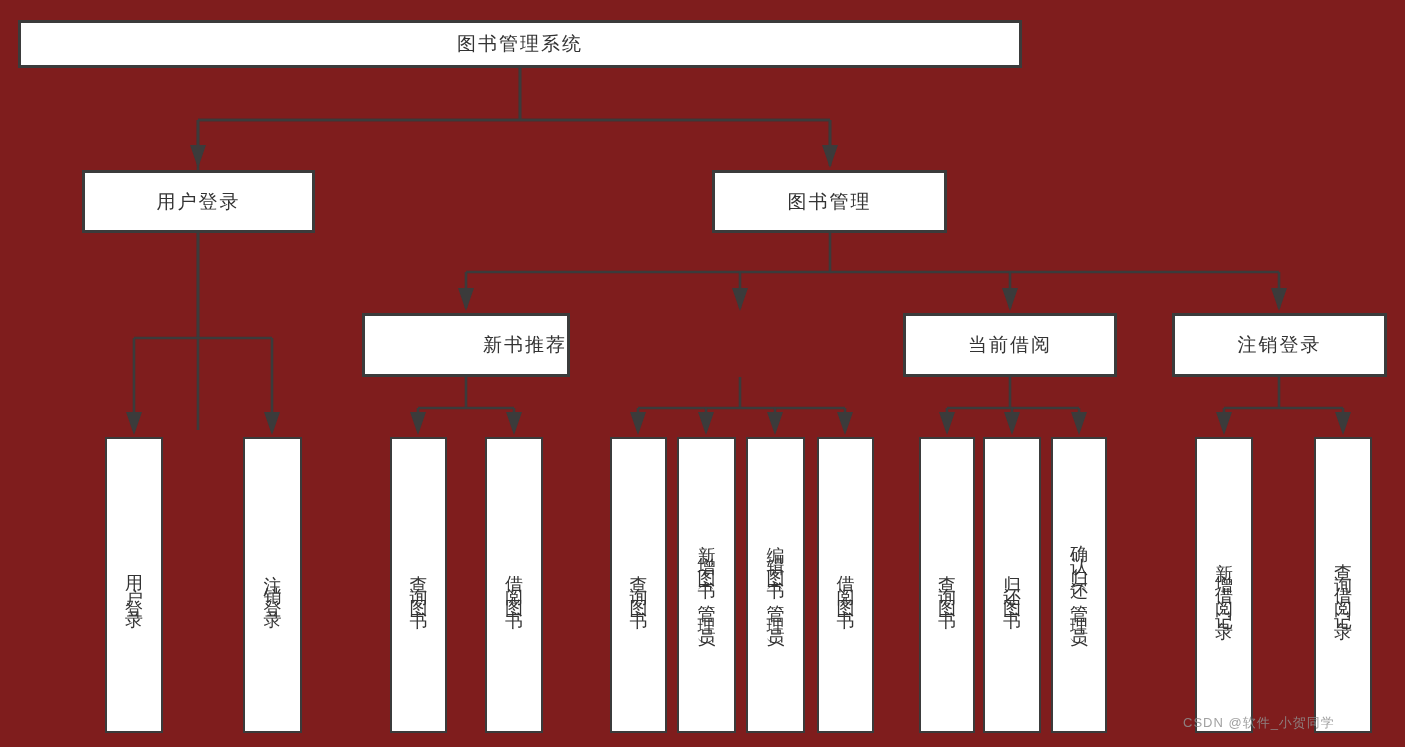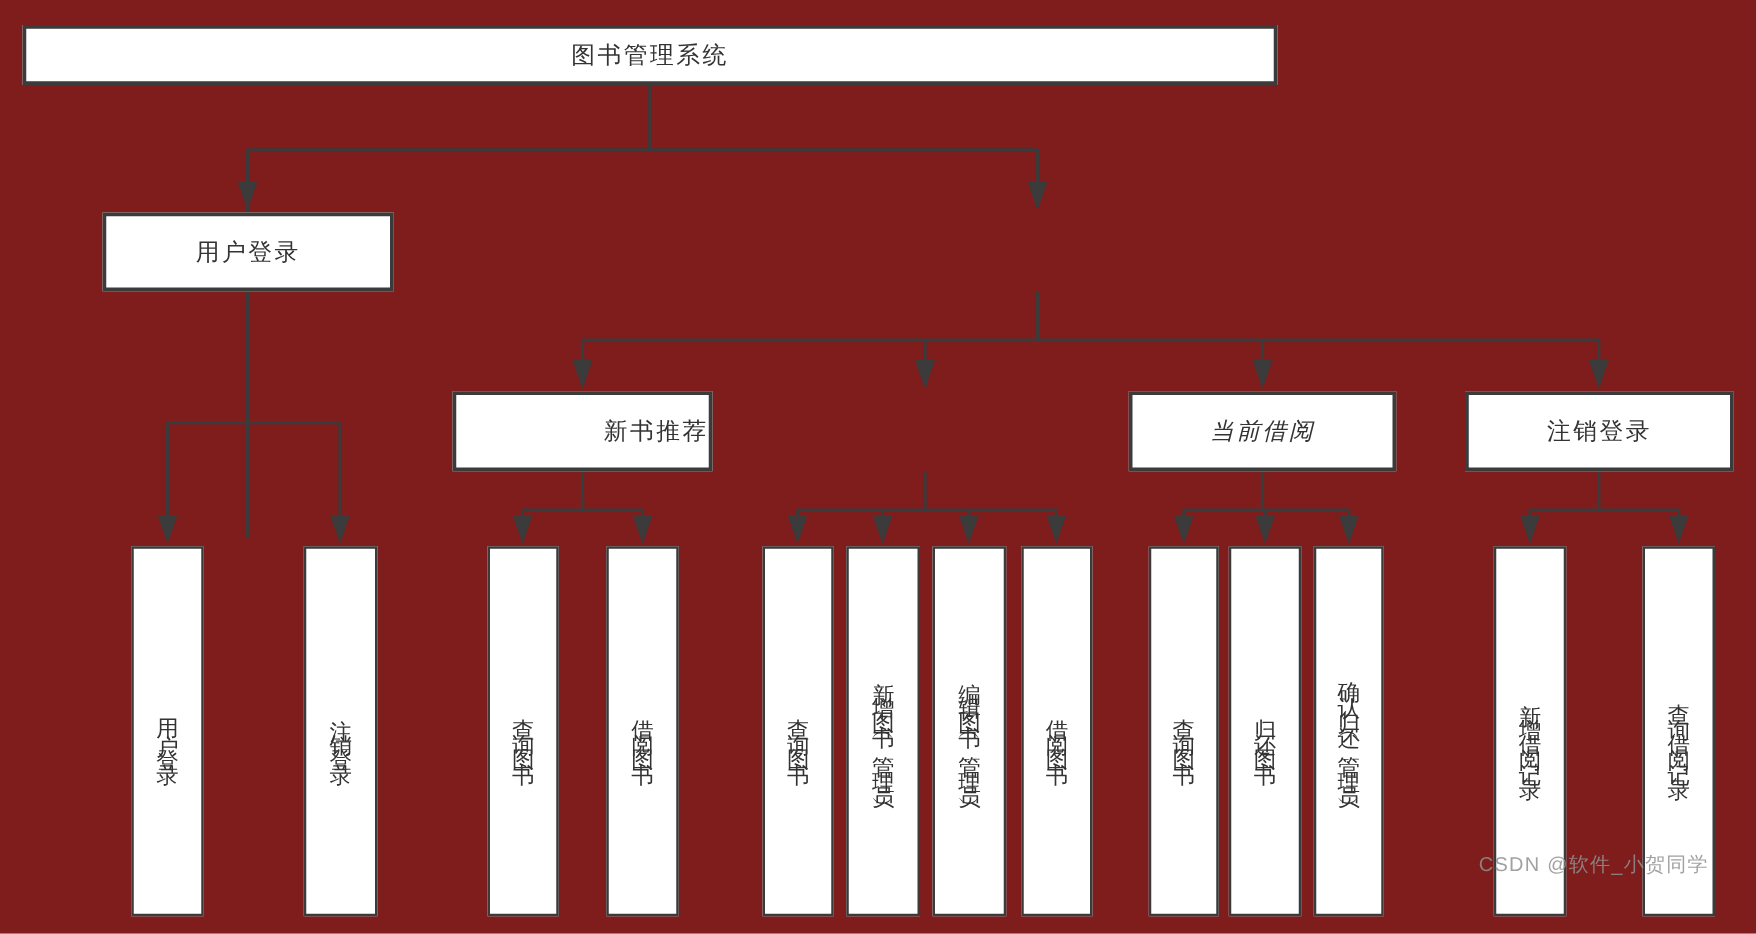--- a/index.html
+++ b/index.html
@@ -36,22 +36,22 @@
   .node.leaf .vtext {
     writing-mode: vertical-lr;
     text-orientation: mixed;
     letter-spacing: 12px;
     line-height: 1;
     white-space: nowrap;
   }
   .watermark {
     position: absolute;
     left: 1183px;
-    top: 682px;
-    font-size: 16px;
+    top: 714px;
+    font-size: 13px;
     color: rgba(145, 145, 145, 0.85);
     letter-spacing: 1px;
     z-index: 3;
     white-space: nowrap;
   }
 </style>
 </head>
 <body>
 
 <div class="stage">
@@ -126,25 +126,28 @@
     </g>
   </svg>
 
   <div class="node h" style="left:18px; top:20px; width:1004px; height:48px;">
     <span>图书管理系统</span>
   </div>
 
   <div class="node h" style="left:82px; top:170px; width:233px; height:63px;">
     <span>用户登录</span>
   </div>
+  <div class="node h" style="left:712px; top:170px; width:235px; height:63px;">
+    <span>图书管理</span>
+  </div>
 
   <div class="node h" style="left:362px; top:313px; width:208px; height:64px;justify-content:flex-end;">
     <span>新书推荐</span>
   </div>
-  <div class="node h" style="left:903px; top:313px; width:214px; height:64px;font-style:italic;">
+  <div class="node h" style="left:903px; top:313px; width:214px; height:64px;">
     <span>当前借阅</span>
   </div>
   <div class="node h" style="left:1172px; top:313px; width:215px; height:64px;">
     <span>注销登录</span>
   </div>
 
   <div class="node leaf" style="left:105px; top:437px; width:58px; height:296px;">
     <span class="vtext">用户登录</span>
   </div>
   <div class="node leaf" style="left:243px; top:437px; width:59px; height:296px;">

